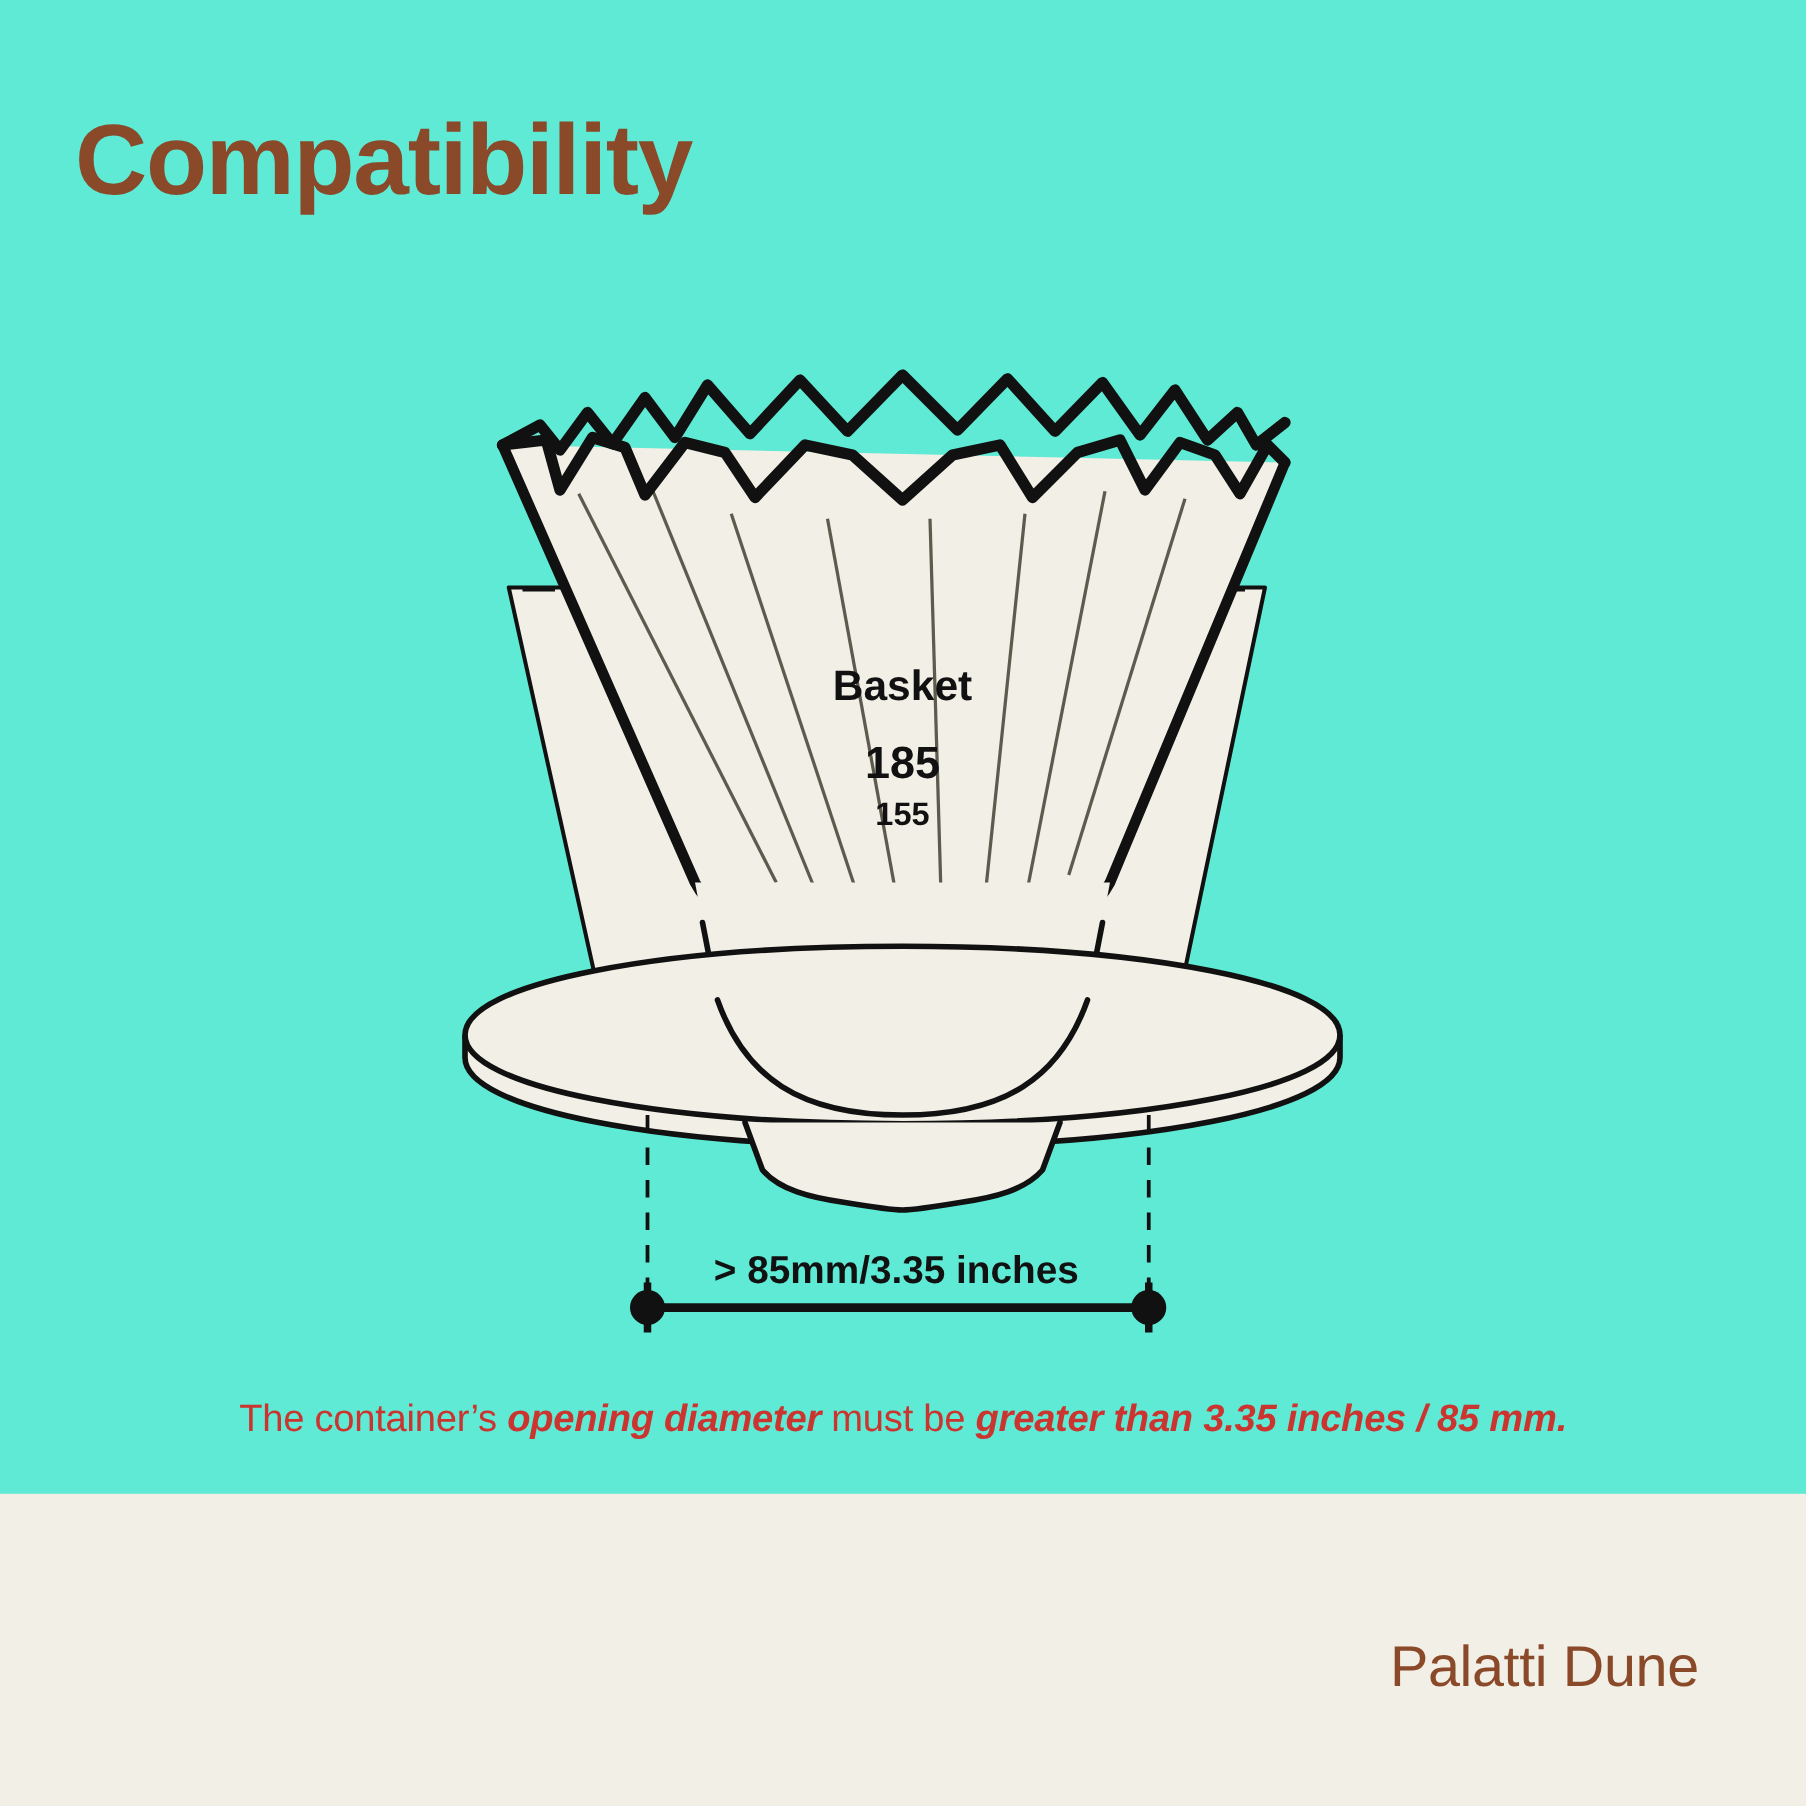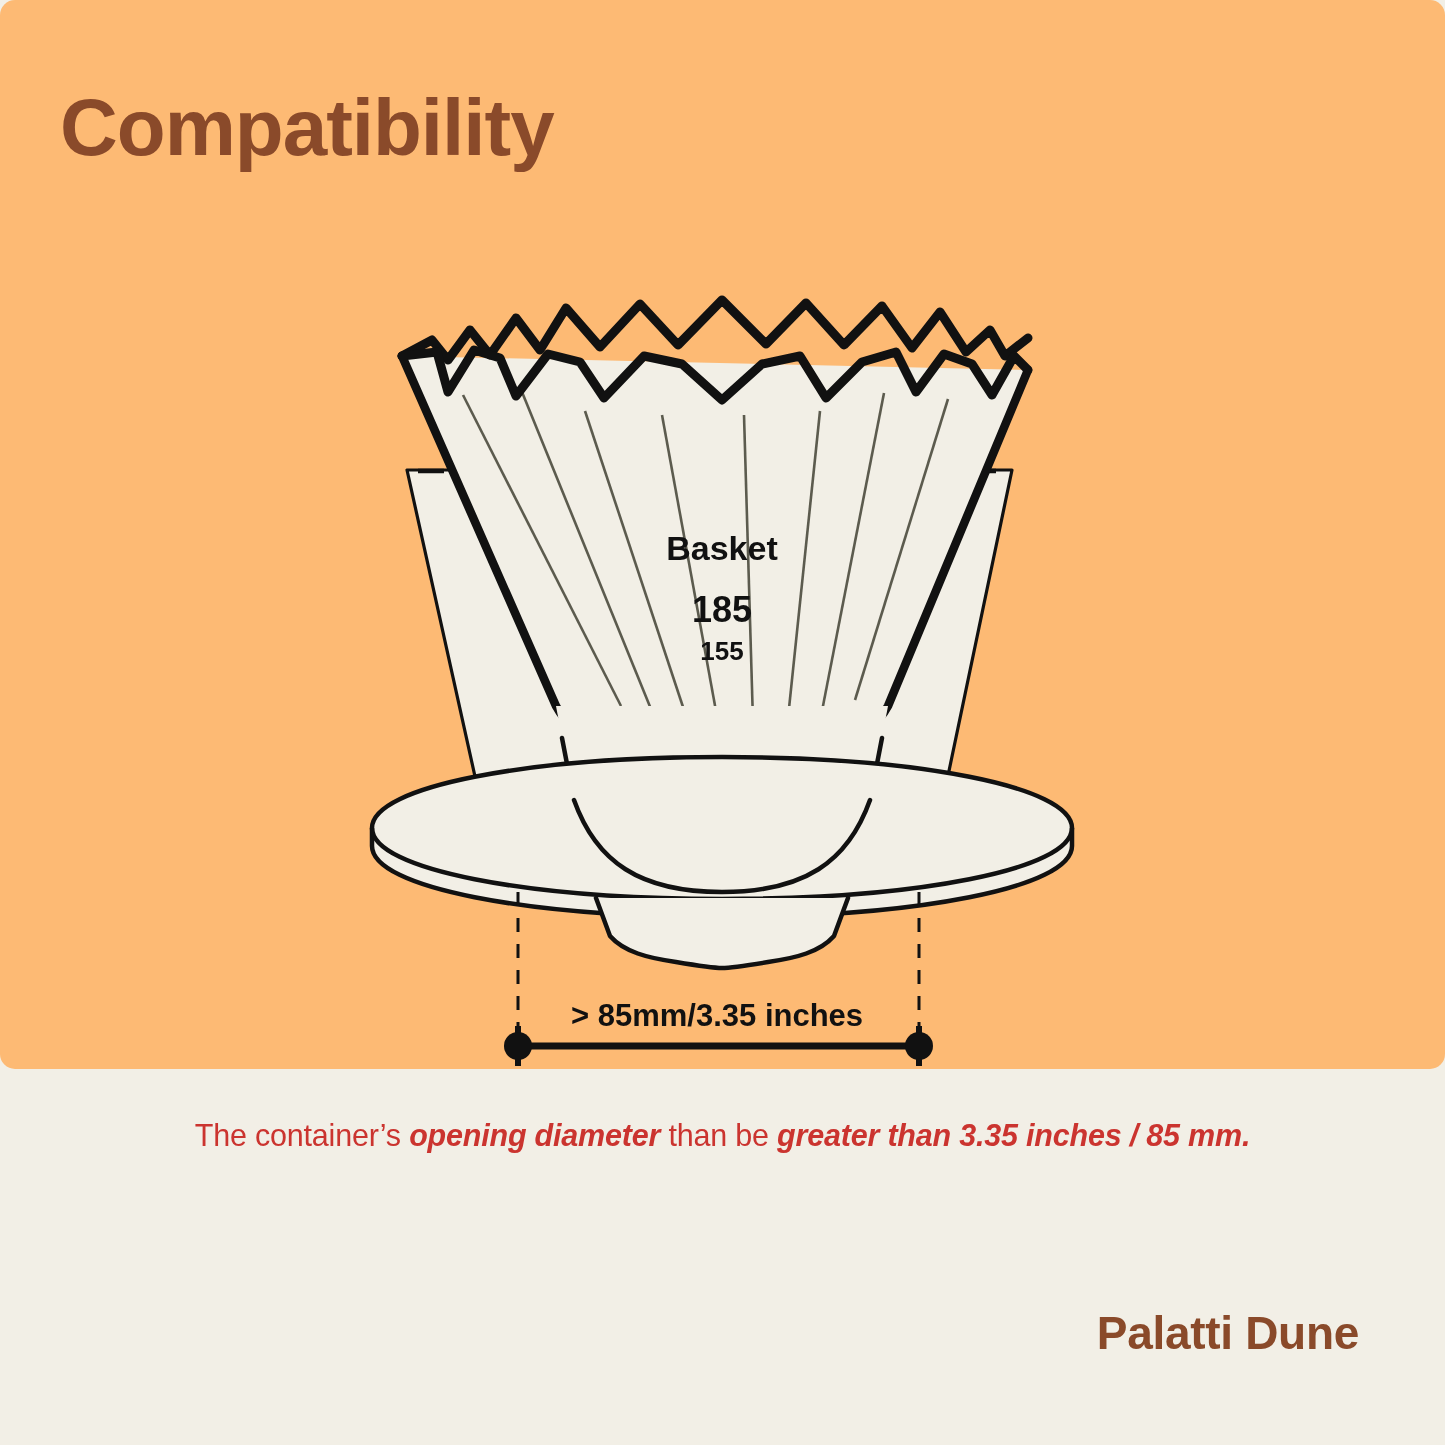--- a/index.html
+++ b/index.html
@@ -10,23 +10,22 @@
   body {
     width: 1445px;
     height: 1445px;
     background: #F2EFE6;
     font-family: "Liberation Sans", sans-serif;
     overflow: hidden;
   }
   #page {
     position: relative;
     width: 1445px;
-    height: 1069px;
-    background: #fdba74;
-    border-radius: 15px;
+    height: 1195px;
+    background: #5eead4;
   }
   #page-title {
     position: absolute;
     left: 60px;
     top: 88px;
     font-size: 80px;
     font-weight: bold;
     letter-spacing: -1px;
     color: #8A4A2A;
     line-height: 1.0;
@@ -52,21 +51,21 @@
   }
   #caption b {
     font-weight: bold;
     font-style: italic;
   }
   #brandmark {
     position: absolute;
     right: 86px;
     top: 1306px;
     font-size: 46px;
-    font-weight: bold;
+    font-weight: normal;
     color: #8A4A2A;
     letter-spacing: -0.3px;
     white-space: nowrap;
   }
   .svg-label {
     font-family: "Liberation Sans", sans-serif;
     font-weight: bold;
     fill: #111111;
   }
 </style>
@@ -165,17 +164,17 @@
     <g>
       <line x1="518" y1="1046" x2="919" y2="1046" stroke="#111111" stroke-width="7"></line>
       <line x1="518" y1="1026" x2="518" y2="1066" stroke="#111111" stroke-width="6"></line>
       <line x1="919" y1="1026" x2="919" y2="1066" stroke="#111111" stroke-width="6"></line>
       <circle cx="518" cy="1046" r="14" fill="#111111"></circle>
       <circle cx="919" cy="1046" r="14" fill="#111111"></circle>
       <text x="571" y="1026" class="svg-label" font-size="31" text-anchor="start">&gt; 85mm/3.35 inches</text>
     </g>
   </svg>
 
-  <div id="caption"><span>The container’s </span><b>opening diameter</b><span> than be </span><b>greater than 3.35 inches / 85 mm.</b></div>
+  <div id="caption"><span>The container’s </span><b>opening diameter</b><span> must be </span><b>greater than 3.35 inches / 85 mm.</b></div>
 
   <div id="brandmark">Palatti Dune</div>
 
 </div>
 
 </body></html>

